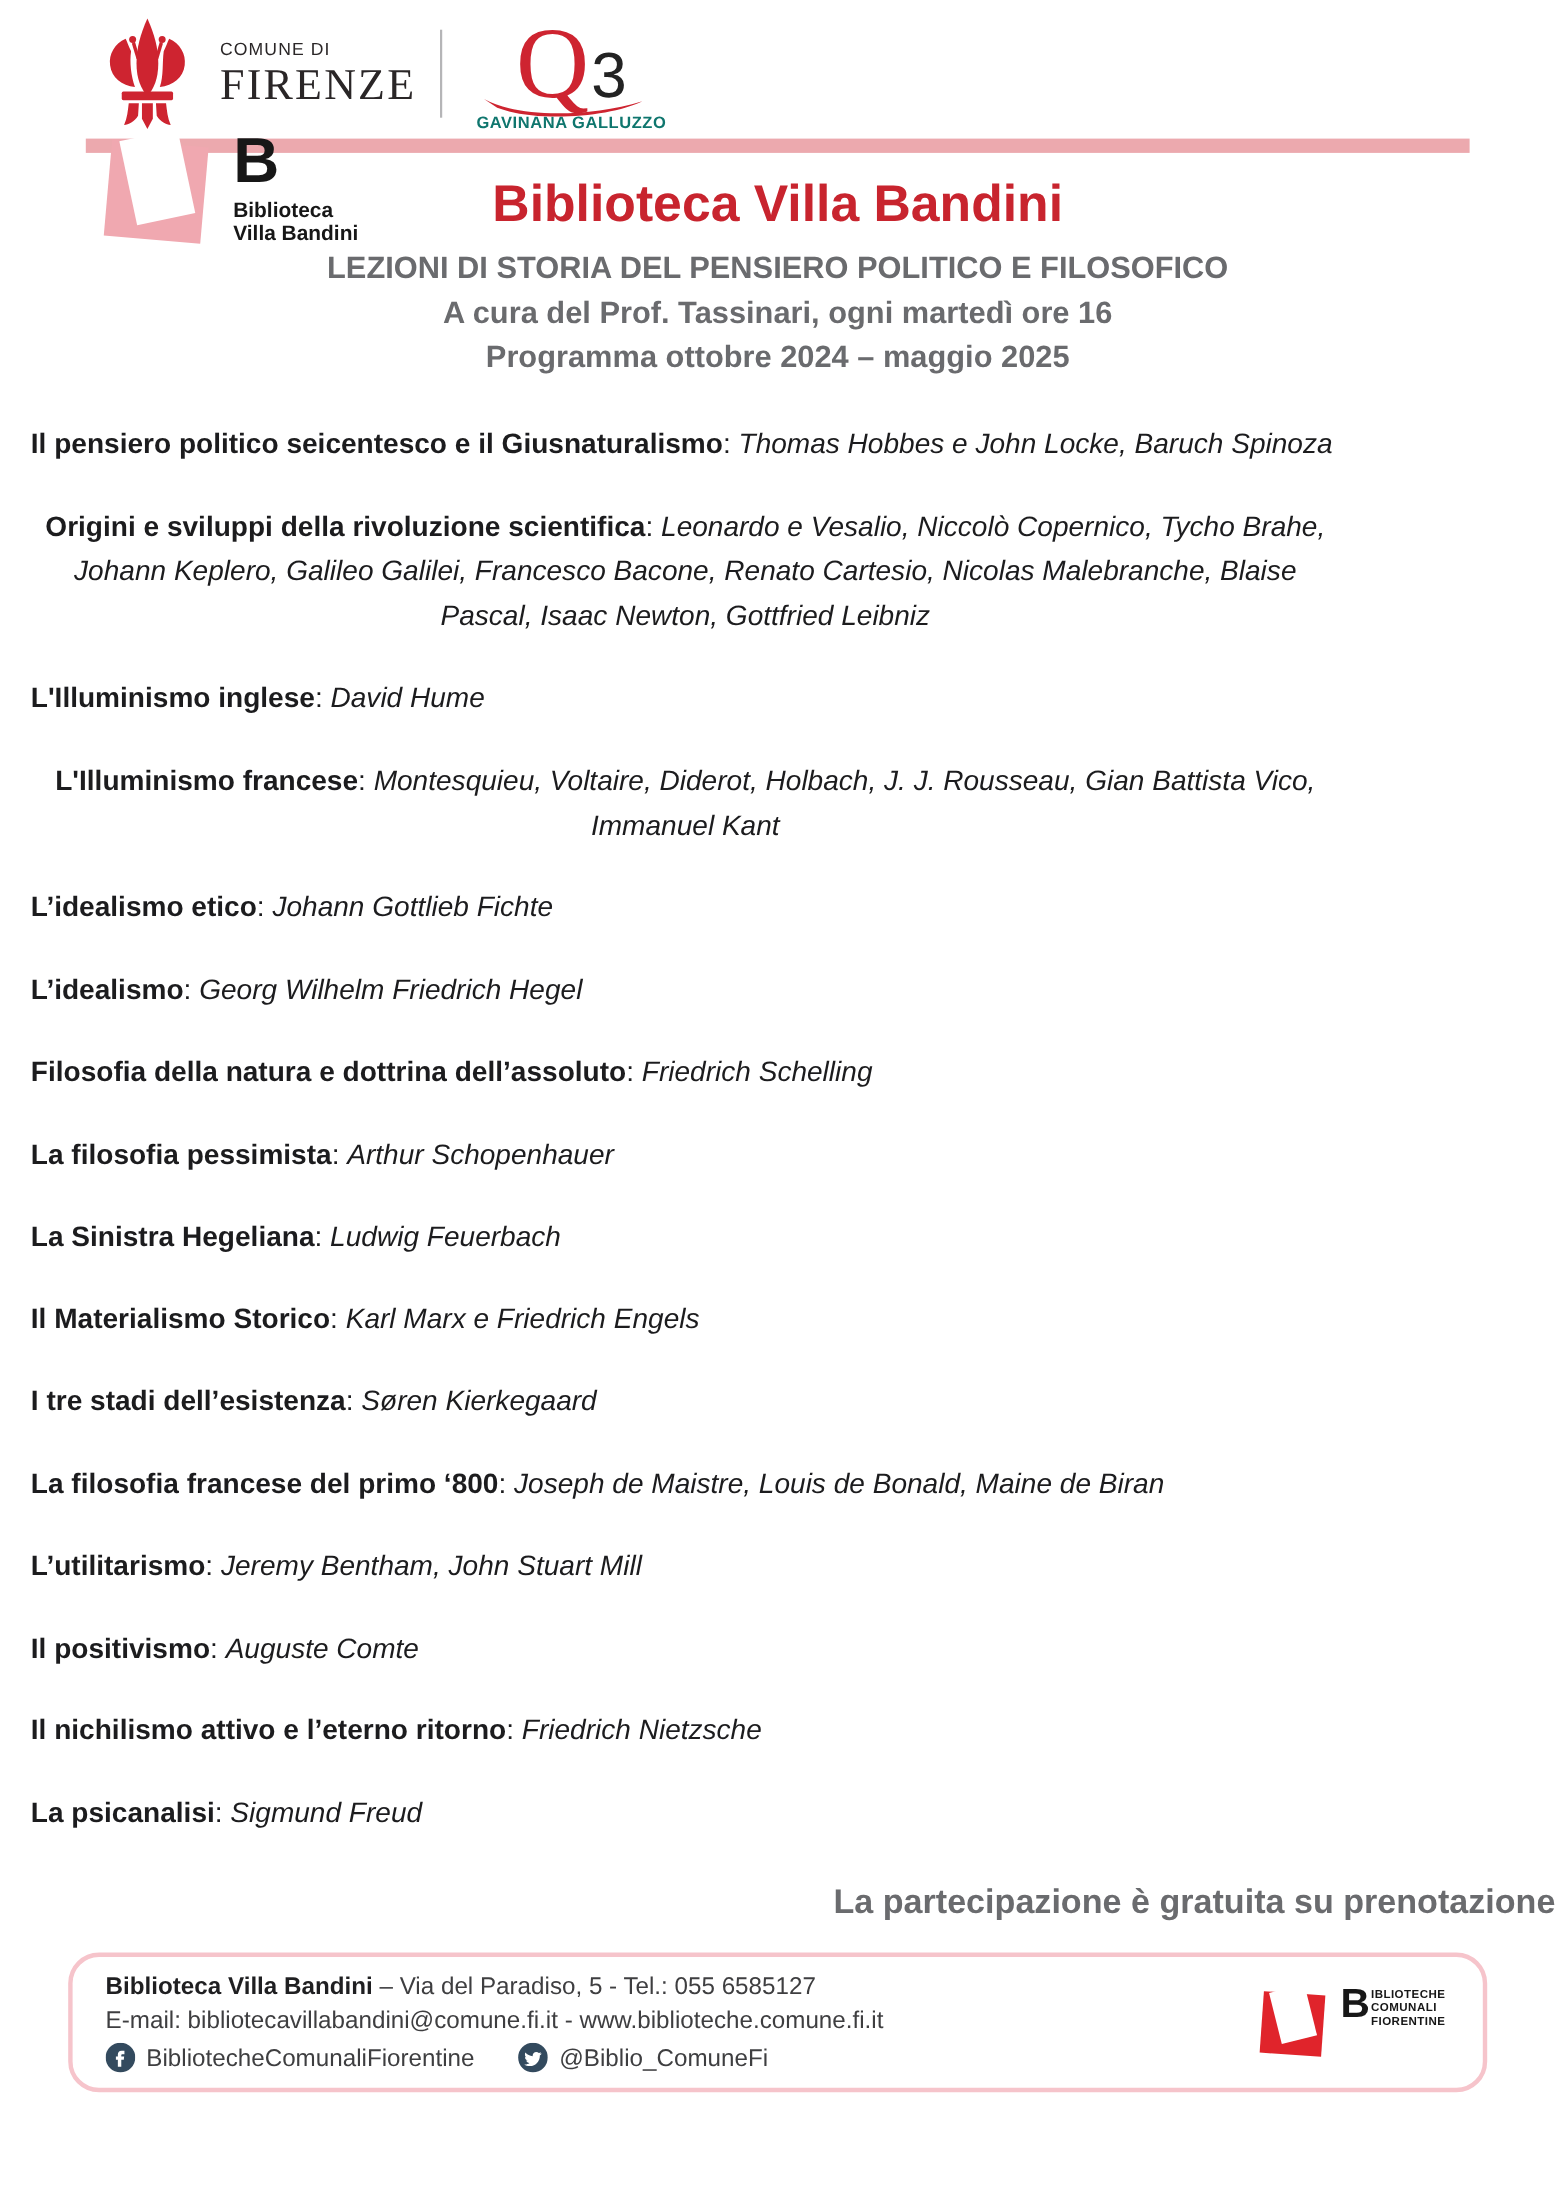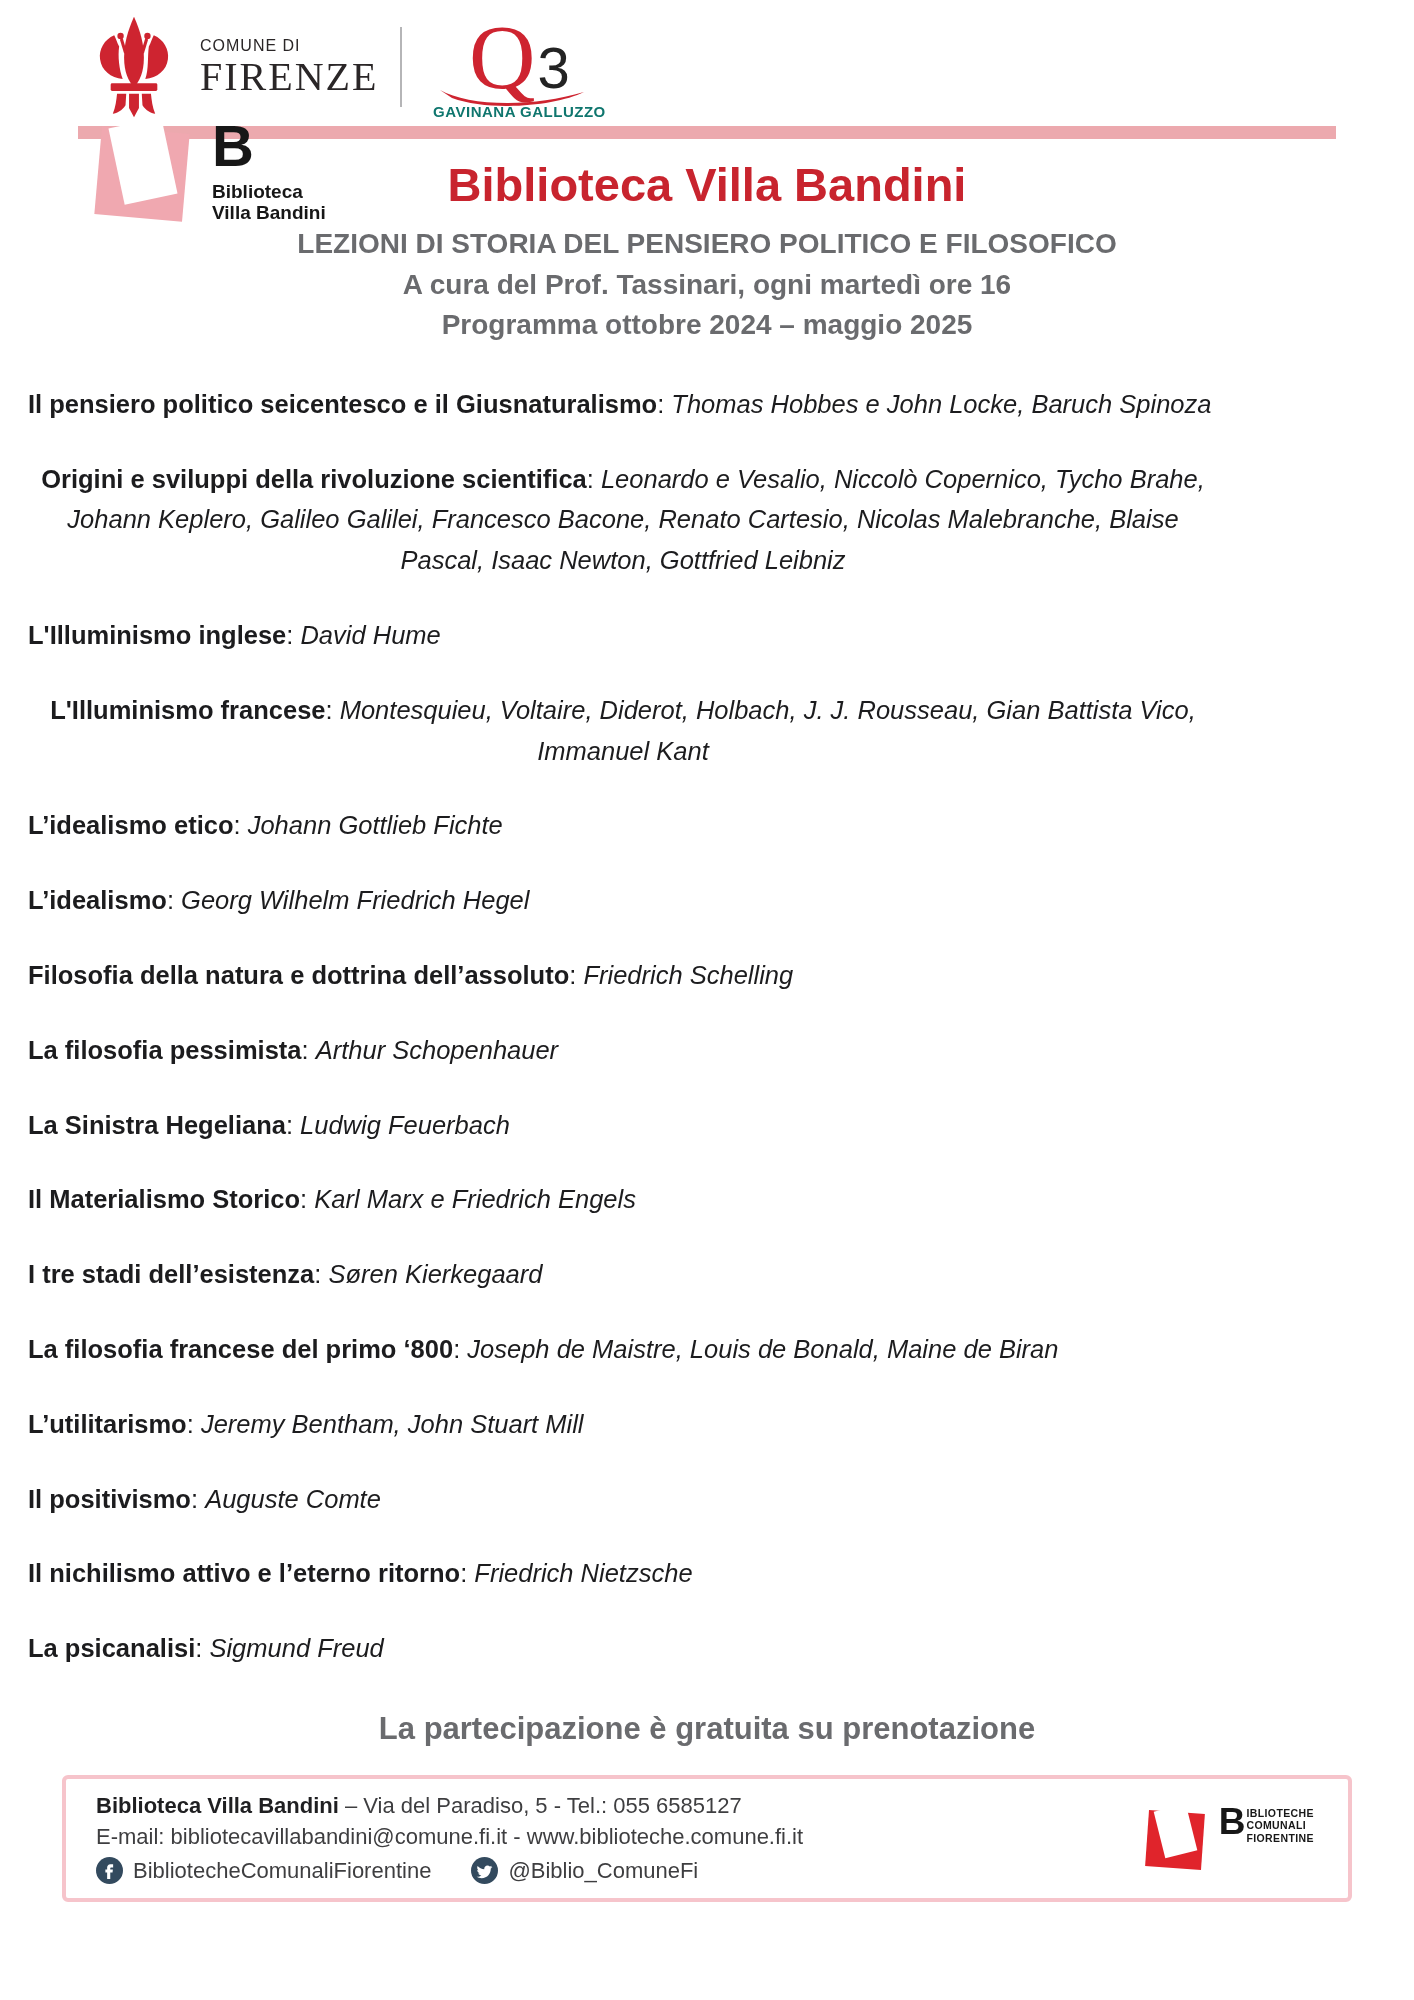--- a/index.html
+++ b/index.html
@@ -34,23 +34,23 @@
   
   .main-title{margin-top:18px;text-align:center;font-size:47px;font-weight:700;color:#c8242e;}
   .subtitles{margin-top:12px;text-align:center;font-size:28px;font-weight:700;color:#6a6b6e;line-height:1.45;}
   
   .program{margin-top:38px;display:flex;flex-direction:column;gap:34px;align-items:flex-start;margin-left:28px;}
   .item{margin:0;max-width:1190px;text-align:center;font-size:25.5px;line-height:1.6;color:#1c1c1e;}
   .item b{font-weight:700;}
   .item i{font-style:italic;font-weight:400;}
   .sep{font-weight:400;}
   
-  .closing{margin-top:42px;text-align:center;font-size:31px;font-weight:700;color:#6a6b6e;}
+  .closing{margin-top:42px;text-align:right;font-size:31px;font-weight:700;color:#6a6b6e;}
   
-  .footer{margin:28px 62px 0 62px;border:4px solid #f6c4cb;border-radius:6px;
+  .footer{margin:28px 62px 0 62px;border:4px solid #f6c4cb;border-radius:28px;
     padding:12px 26px 12px 30px;display:flex;justify-content:space-between;align-items:center;box-sizing:border-box;}
   .footer-left{font-size:22px;color:#3e3e40;line-height:1.4;}
   .footer-line1 b{color:#1f1f21;font-weight:700;}
   .footer-social{display:flex;gap:40px;align-items:flex-end;margin-top:3px;}
   .social-item{display:flex;gap:10px;align-items:center;}
   .social-item svg{display:block;}
   .bcf-logo{display:flex;gap:10px;align-items:flex-start;margin-right:8px;}
   .bcf-square{position:relative;width:66px;height:66px;}
   .bcf-red{position:absolute;left:4px;top:6px;width:56px;height:56px;background:#e0242b;transform:rotate(4deg);}
   .bcf-page{position:absolute;left:16px;top:1px;width:33px;height:48px;background:#ffffff;transform:rotate(-14deg);}

